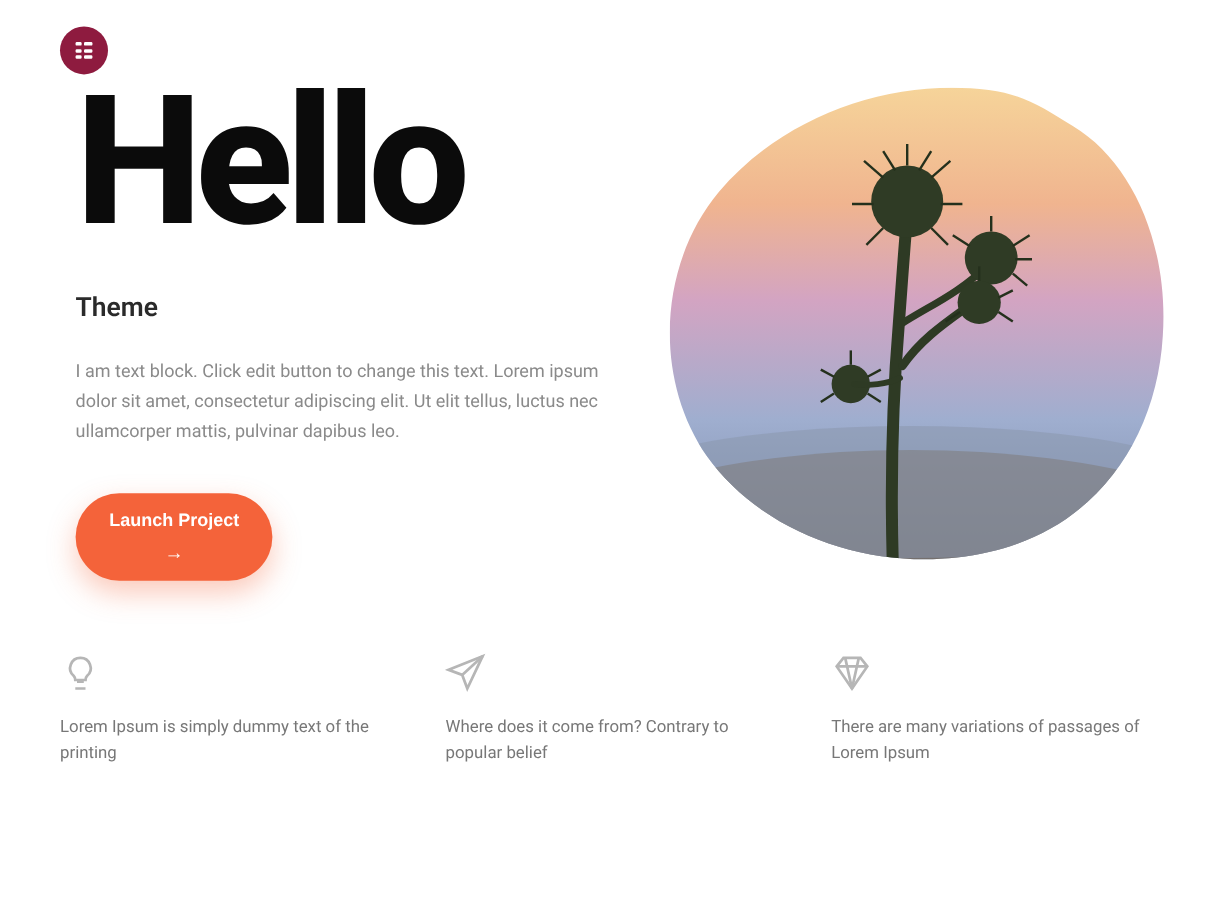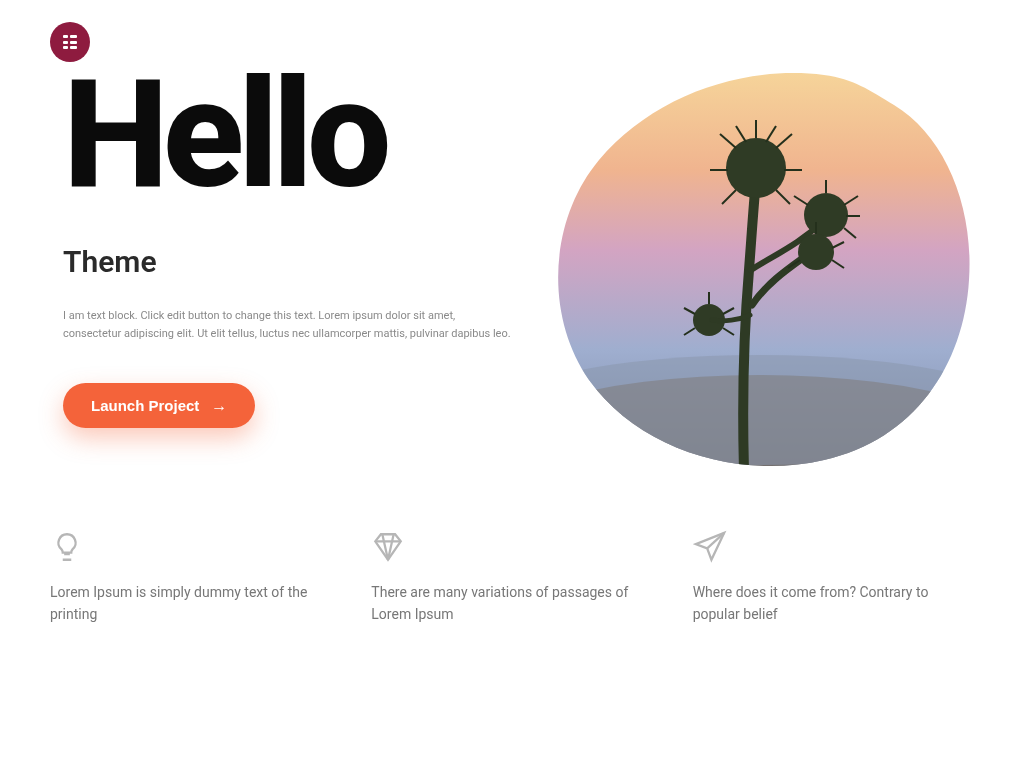--- a/index.html
+++ b/index.html
@@ -52,46 +52,47 @@
 }
 .title {
   font-size: 150px;
   font-weight: 800;
   letter-spacing: -6px;
   line-height: 1;
   color: #0b0b0b;
   margin-top: -6px;
 }
 .subtitle {
-  font-size: 30px;
+  font-size: 22px;
   font-weight: 600;
   color: #2a2a2a;
   margin-top: 34px;
 }
 .desc {
   margin-top: 28px;
-  font-size: 11px;
+  font-size: 15px;
   line-height: 1.65;
   color: #8a8a8a;
   max-width: 450px;
 }
 .cta {
   margin-top: 40px;
   display: inline-flex;
   align-items: center;
   gap: 12px;
   background: #f4633a;
   color: #fff;
   border: none;
   padding: 14px 28px;
   border-radius: 999px;
   font-size: 15px;
   font-weight: 600;
   cursor: pointer;
   box-shadow: 0 10px 24px rgba(244,99,58,0.35);
+  flex-direction: column;
 }
 .cta .arrow {
   font-size: 16px;
   line-height: 1;
 }
 
 .hero-right {
   flex: 1;
   display: flex;
   justify-content: flex-end;
@@ -222,28 +223,28 @@
     <div class="feature-icon">
       <svg viewBox="0 0 24 24">
           <path d="M9 21h6M10 17h4M12 3a6 6 0 0 0-4 10.5c.8.8 1 1.5 1 2.5h6c0-1 .2-1.7 1-2.5A6 6 0 0 0 12 3z"></path>
         </svg>
     </div>
     <p class="feature-text">Lorem Ipsum is simply dummy text of the printing</p>
   </div>
   <div class="feature">
     <div class="feature-icon">
       <svg viewBox="0 0 24 24">
-          <path d="M3 8l4-5h10l4 5-9 13L3 8z"></path>
-          <path d="M3 8h18M8 3l4 18M16 3l-4 18"></path>
-        </svg>
-    </div>
-    <p class="feature-text">There are many variations of passages of Lorem Ipsum</p>
+          <path d="M22 2L2 10l8 3 3 8 9-19z"></path>
+          <path d="M10 13l12-11"></path>
+        </svg>
+    </div>
+    <p class="feature-text">Where does it come from? Contrary to popular belief</p>
   </div>
   <div class="feature">
     <div class="feature-icon">
       <svg viewBox="0 0 24 24">
-          <path d="M22 2L2 10l8 3 3 8 9-19z"></path>
-          <path d="M10 13l12-11"></path>
-        </svg>
-    </div>
-    <p class="feature-text">Where does it come from? Contrary to popular belief</p>
+          <path d="M3 8l4-5h10l4 5-9 13L3 8z"></path>
+          <path d="M3 8h18M8 3l4 18M16 3l-4 18"></path>
+        </svg>
+    </div>
+    <p class="feature-text">There are many variations of passages of Lorem Ipsum</p>
   </div>
 </div>
 
 </body></html>

